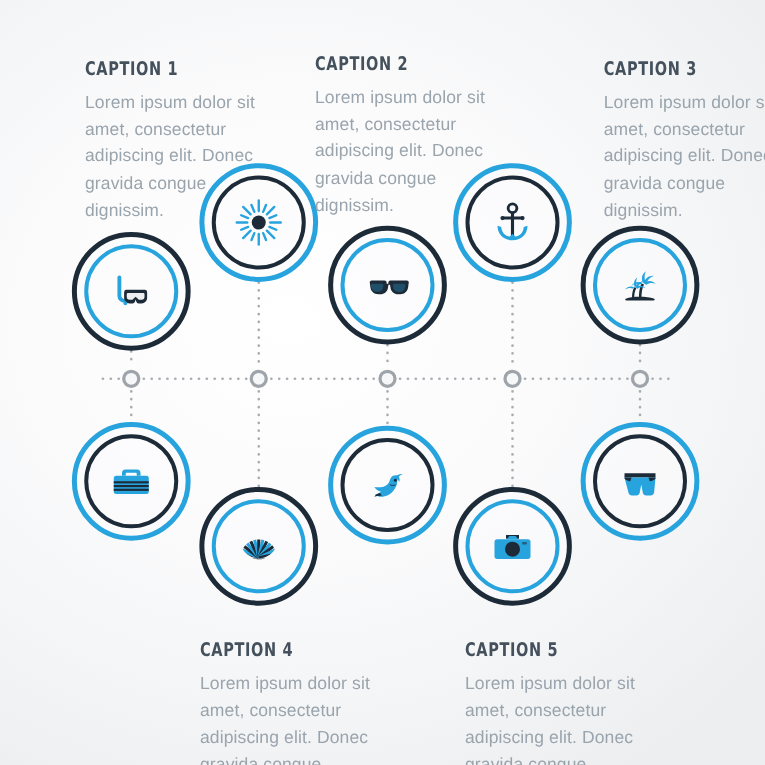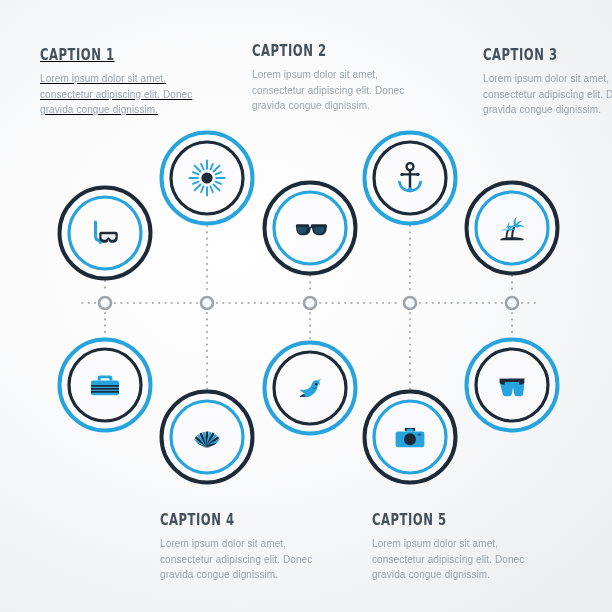--- a/index.html
+++ b/index.html
@@ -14,24 +14,24 @@
 
   
   .caption{position:absolute;width:160px;}
   .caption .title{
     font-family:"DejaVu Sans Condensed","Liberation Sans",sans-serif;
     font-size:15px;font-weight:700;letter-spacing:.6px;
     color:#44515c;margin:0 0 7px 0;white-space:nowrap;
     transform:scaleX(.86);transform-origin:left center;
   }
   .caption .body{
-    font-size:10px;line-height:1.55;color:#9aa4ad;margin:0;
+    font-size:14px;line-height:1.55;color:#9aa4ad;margin:0;
     letter-spacing:.1px;
   }
-  .cap1{left:40px;top:46px;text-decoration:underline;}
+  .cap1{left:68px;top:46px;}
   .cap2{left:252px;top:42px;}
   .cap3{left:452px;top:46px;margin-left:31px;}
   .cap4{left:160px;top:511px;}
   .cap5{left:372px;top:511px;}
 
   
   .conn-svg{position:absolute;left:0;top:0;width:612px;height:612px;}
 
   
   .badge{position:absolute;width:96px;height:96px;}

